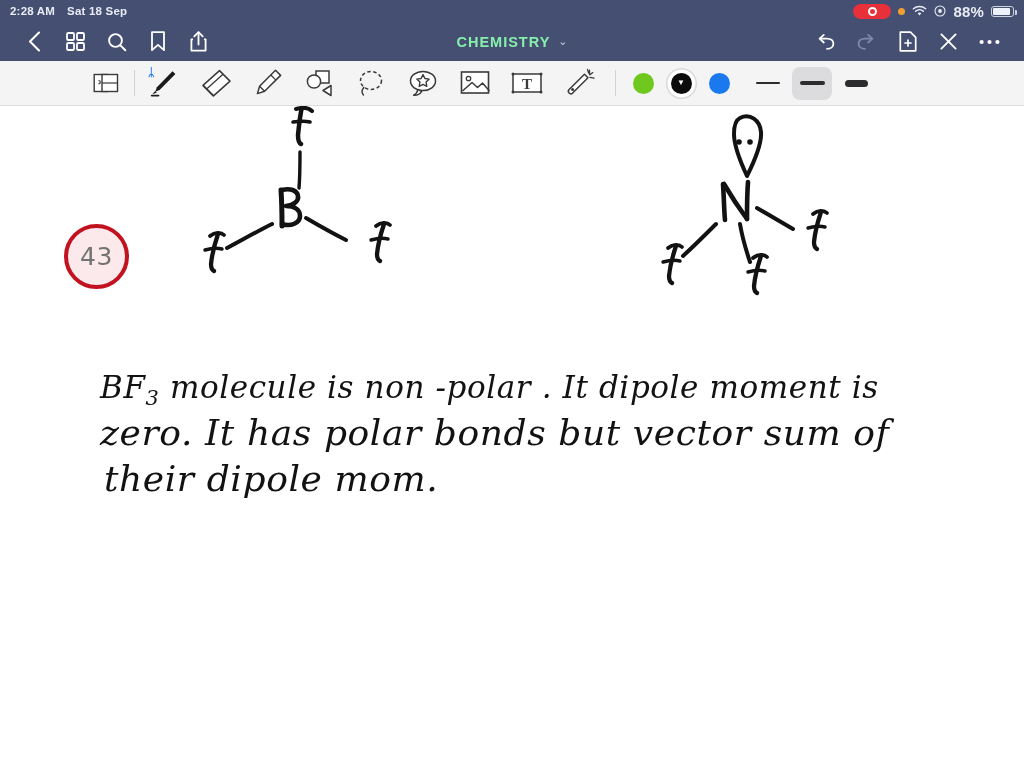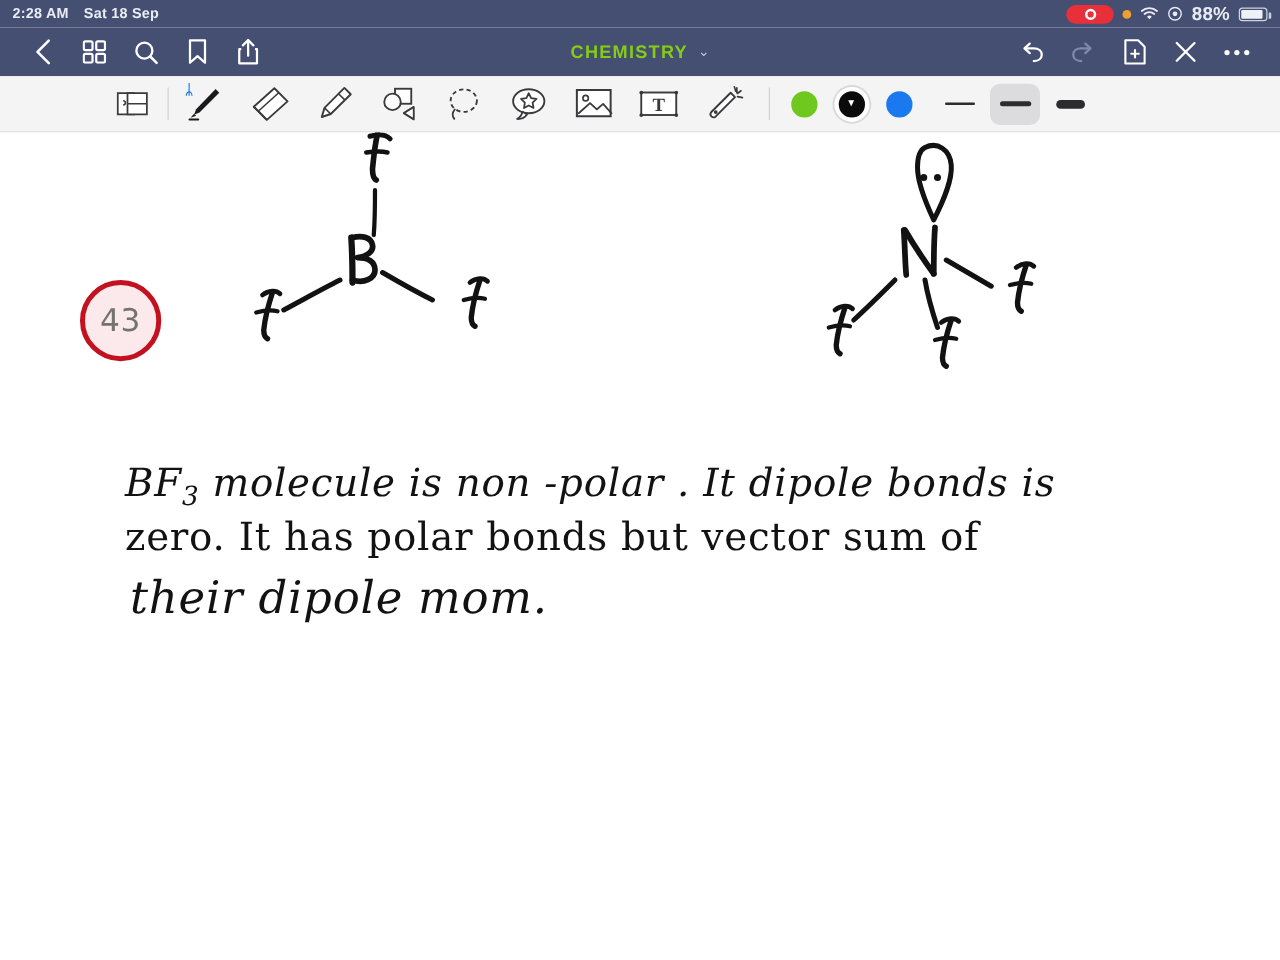--- a/index.html
+++ b/index.html
@@ -58,21 +58,21 @@
     display: flex; align-items: center; justify-content: center;
     color: #ffffff;
   }
   .nav-btn.dim { color: #7f89a9; }
   .nav-title {
     position: absolute; left: 0; right: 0; top: 0; height: 39px;
     display: flex; align-items: center; justify-content: center;
     gap: 8px; pointer-events: none;
   }
   .nav-title .t {
-    color: #84cc16; font-size: 14.5px; font-weight: bold; letter-spacing: 1px;
+    color: #86efac; font-size: 14.5px; font-weight: bold; letter-spacing: 1px;
   }
   .nav-title .cv { color: #c6cde0; font-size: 11px; }
   .nav-right { margin-left: auto; }
 
   
   .toolbar {
     position: absolute; top: 61px; left: 0;
     width: 1024px; height: 45px;
     background: #f4f4f5;
     border-bottom: 1px solid #dddddf;
@@ -405,21 +405,21 @@
           <path d="M813 108c5-4 11-4 14-1" stroke-width="3.8" fill="none"></path>
           <path d="M821 106c-3 9-6 20-7 30 0 4 1 6 3 7" stroke-width="4.3" fill="none"></path>
           <path d="M808 122c7-2 13-2 17-1" stroke-width="3.4" fill="none"></path>
         </g>
       </g>
     </svg>
 
 
 
     <div class="hw" style="left:100px; top:263px; font-size:31px; font-family:'DejaVu Serif', serif; font-style:italic; letter-spacing:.6px;">
-      <span>BF</span><sub style="font-size:21px;">3</sub><span> molecule  is   non -polar . It dipole bonds is</span>
-    </div>
-
-    <div class="hw" style="left:100px; top:306px; font-size:31px; font-family:'DejaVu Serif', serif; letter-spacing:.6px;">zero. It has  polar bonds  but  vector sum of</div>
+      <span>BF</span><sub style="font-size:21px;">3</sub><span> molecule  is   non -polar . It dipole moment is</span>
+    </div>
+
+    <div class="hw" style="left:100px; top:306px; font-size:36px; font-family:'DejaVu Serif', serif; font-style:italic; letter-spacing:.6px;">zero. It has  polar bonds  but  vector sum of</div>
 
     <div class="hw" style="left:104px; top:352px; font-size:36px; font-family:'DejaVu Serif', serif; font-style:italic; letter-spacing:.6px;">their dipole  mom.</div>
 
   </div>
 </div>
 
 </body></html>

